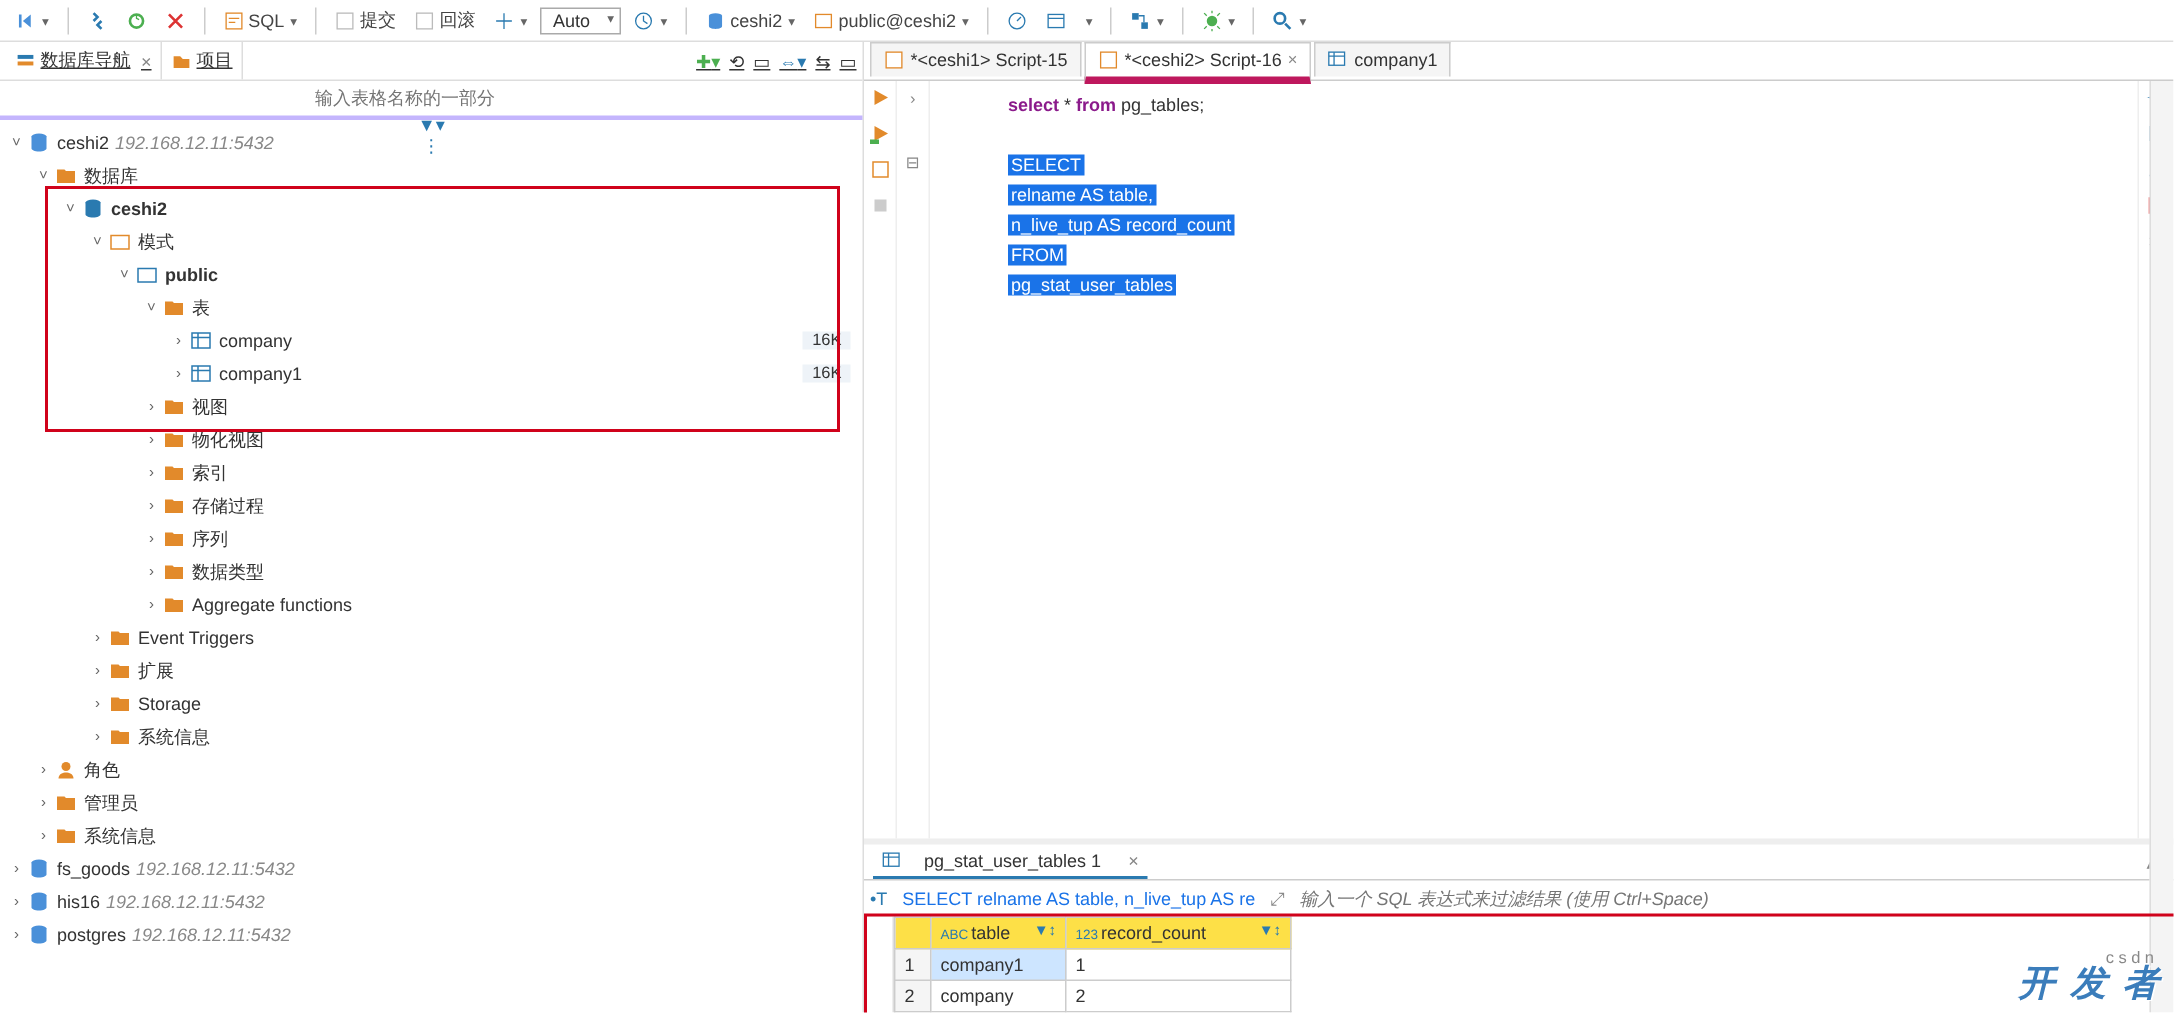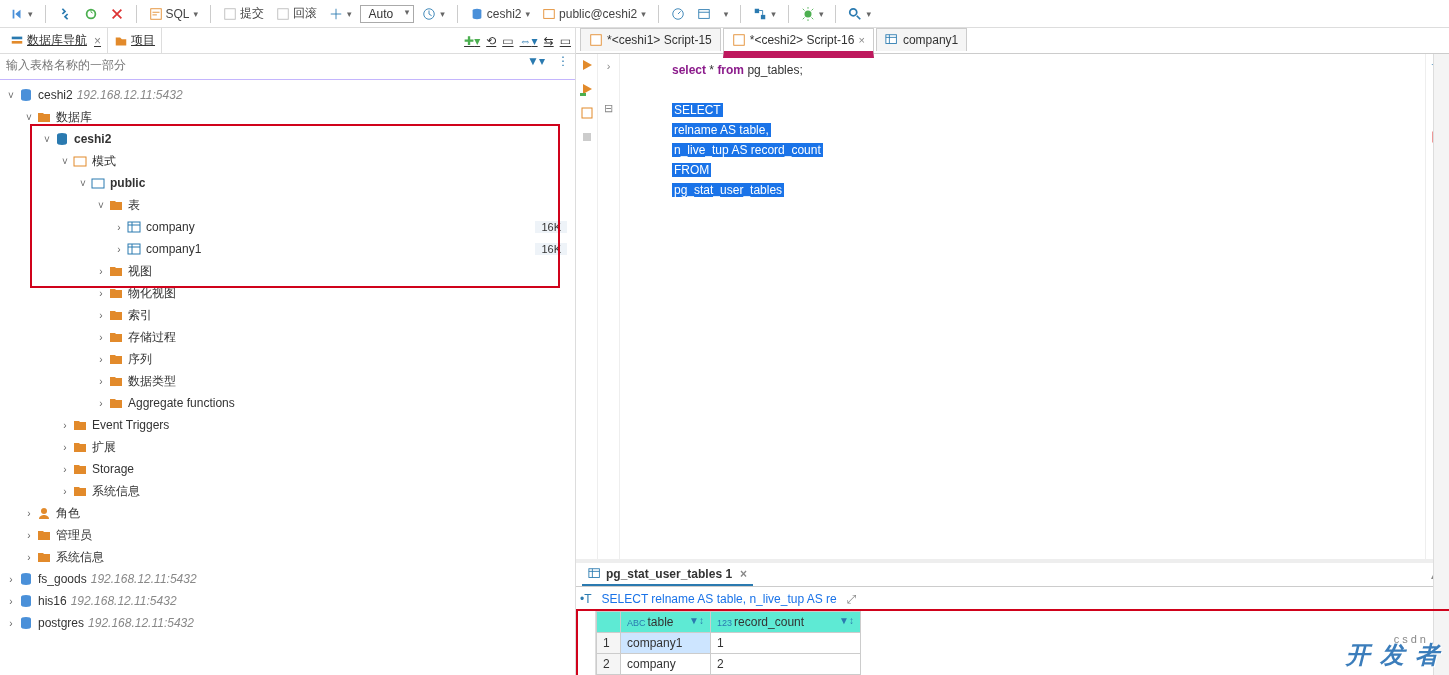--- a/index.html
+++ b/index.html
@@ -13,72 +13,72 @@
 .toolbar .dd { font-size: 9px; color: #666; margin-left: 1px; }
 .ico { display: inline-block; width: 14px; height: 14px; }
 
 .workarea { display: flex; height: calc(100% - 28px); }
 
 .left-pane { width: 576px; border-right: 1px solid #ddd; display: flex; flex-direction: column; }
 .left-tabs { height: 26px; display: flex; align-items: center; border-bottom: 1px solid #ddd; padding: 0 4px; text-decoration: underline; }
 .left-tabs .ltab { display: flex; align-items: center; gap: 3px; padding: 4px 6px; border-right: 1px solid #ddd; }
 .left-tabs .spacer { flex: 1; }
 .left-tabs .right-icos { display: flex; gap: 6px; align-items: center; }
-.filter-row { display: flex; align-items: flex-start; border-bottom: 1px solid #c4b5fd; height: 26px; }
+.filter-row { display: flex; align-items: center; border-bottom: 3px solid #c4b5fd; height: 26px; flex-direction: column; }
 .filter-row input { flex: 1; border: none; outline: none; padding: 4px 6px; font-size: 12px; color: #555; }
 .filter-row .fico { padding: 0 6px; color: #2a7ab0; cursor: pointer; }
 
 .tree { flex: 1; overflow: auto; padding: 4px 0; position: relative; }
 .node { display: flex; align-items: center; height: 22px; padding-right: 8px; white-space: nowrap; }
 .node .tw { width: 14px; display: inline-block; text-align: center; color: #666; font-size: 10px; cursor: pointer; }
 .node .nlabel { margin-left: 2px; }
 .node .nico { width: 16px; height: 16px; margin-right: 2px; display: inline-flex; align-items: center; justify-content: center; }
 .node .sub { color: #888; font-style: italic; margin-left: 4px; }
 .node .sz { margin-left: auto; background: #eef3f8; padding: 0 6px; color: #333; font-size: 11px; }
 .bold { font-weight: bold; }
 .d1{padding-left:4px}.d2{padding-left:22px}.d3{padding-left:40px}.d4{padding-left:58px}.d5{padding-left:76px}.d6{padding-left:94px}.d7{padding-left:112px}
 .redbox { position:absolute; border:2px solid #d0021b; pointer-events:none; z-index:5; }
 
 .right-pane { flex: 1; display: flex; flex-direction: column; position: relative; }
 .editor-tabs { height: 26px; display: flex; align-items: flex-start; border-bottom: 1px solid #ccc; gap: 0; padding: 0 4px; }
 .etab { display: flex; align-items: center; gap: 4px; padding: 4px 8px; border: 1px solid #ccc; border-bottom: none; margin-right: 2px; background: #f5f5f5; cursor: pointer; }
-.etab.active { background: #fff; border-bottom: 7px solid #be185d; margin-bottom: -1px; }
+.etab.active { background: #fff; border-bottom: 5px solid #be185d; margin-bottom: -1px; }
 .etab .close { color: #888; font-size: 11px; }
 
 .editor-wrap { display: flex; flex: 1; min-height: 0; }
 .gutter-v { width: 22px; border-right: 1px solid #eee; display: flex; flex-direction: column; align-items: center; gap: 10px; padding-top: 4px; }
 .gutter-v .gi { width: 14px; height: 14px; cursor: pointer; }
 .editor { flex: 1; padding: 6px 8px; font-family: Consolas, monospace; font-size: 14px; line-height: 20px; overflow: auto; position: relative; }
 .ln { display: block; margin-left: 44px; }
 .kw { color: #8b1a8b; font-weight: bold; }
 .sel { background: #1a73e8; color: #fff; }
 
 .hsplit { height: 4px; background: #eee; }
 
 .result-tabs { height: 24px; border-bottom: 1px solid #ccc; display: flex; align-items: center; padding: 0 6px; gap: 6px; }
-.rtab { display: flex; align-items: center; gap: 4px; padding: 3px 6px; border-bottom: 2px solid #2a7ab0; font-weight: bold; }
+.rtab { display: flex; align-items: center; gap: 14px; padding: 3px 6px; border-bottom: 2px solid #2a7ab0; }
 .collapse-up { margin-left:auto; display:flex; gap:6px; }
 
 .result-filter { height: 24px; display: flex; align-items: center; border-bottom: 1px solid #eee; font-size: 12px; }
 .result-filter .sqlprev { color: #1a73e8; padding: 0 6px; white-space: nowrap; overflow: hidden; text-overflow: ellipsis; max-width: 300px; }
 .result-filter input { flex:1; border:none; outline:none; font-style: italic; color: #888; padding: 2px 6px; }
 .result-filter .tico { padding: 0 4px; color: #888; }
 
 .grid { display: flex; position: relative; }
 .grid-gutter { width: 20px; border-right: 1px solid #ddd; }
 .grid-table { border-collapse: collapse; }
 .grid-table th, .grid-table td { border: 1px solid #ccc; padding: 3px 6px; font-size: 12px; text-align: left; }
-.grid-table th { background: #5eead4; font-weight: normal; }
+.grid-table th { background: #fde047; font-weight: normal; }
 .grid-table th .type-ico { color: #2a7ab0; font-size: 9px; margin-right: 2px; }
 .grid-table th .sortico { float: right; color: #2a7ab0; font-size: 10px; }
 .rownum { width: 24px; text-align: center; background: #f5f5f5; }
 .selcell { background: #cde5ff; }
 .num { text-align: right; }
 .watermark { position:absolute; right:8px; bottom:4px; font-size:24px; font-weight:bold; color:#3b7dbb; letter-spacing:2px; font-style:italic; text-shadow:1px 1px #fff; pointer-events:none; }
-.wm-sub { position:absolute; right:20px; bottom:30px; font-size:11px; color:#888; letter-spacing:3px; pointer-events:none;margin-top:17px;}
+.wm-sub { position:absolute; right:10px; bottom:30px; font-size:11px; color:#888; letter-spacing:3px; pointer-events:none;margin-top:17px;}
 .scrollcap { position:absolute; right:0; top:26px; bottom:0; width:16px; background:#f4f4f4; border-left:1px solid #ddd; }
 svg { display:block; }
 </style>
 </head>
 <body>
 
 <div class="toolbar">
   <span class="tb-btn">
       <svg class="ico" viewBox="0 0 16 16">
         <path d="M3 3h2v10H3zM6 8l6-5v10z" fill="#4a90d9"></path>
@@ -570,20 +570,21 @@
         </div>
       <div class="collapse-up">
         <span style="color:#888">▴▾</span>
       </div>
     </div>
 
     <div class="result-filter">
       <span class="tico" style="color:#2a7ab0">•T</span>
       <span class="sqlprev">SELECT relname AS table, n_live_tup AS re</span>
       <span class="tico">⤢</span>
+      <input placeholder="输入一个 SQL 表达式来过滤结果 (使用 Ctrl+Space)" style="">
     </div>
 
     <div class="grid">
       <div class="redbox" style="top:-2px;left:0px;width:930px;height:92px"></div>
       <div class="grid-gutter">
         <div style="writing-mode:vertical-rl;color:#888;font-size:10px;padding:2px"></div>
       </div>
       <table class="grid-table">
         <tbody>
             <tr>

